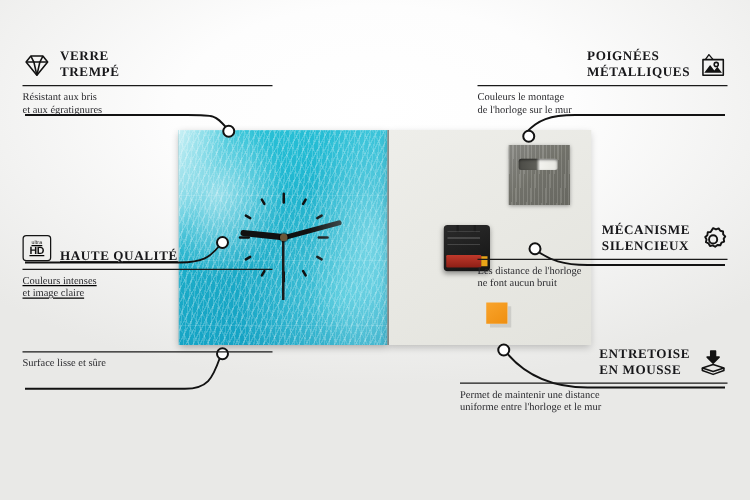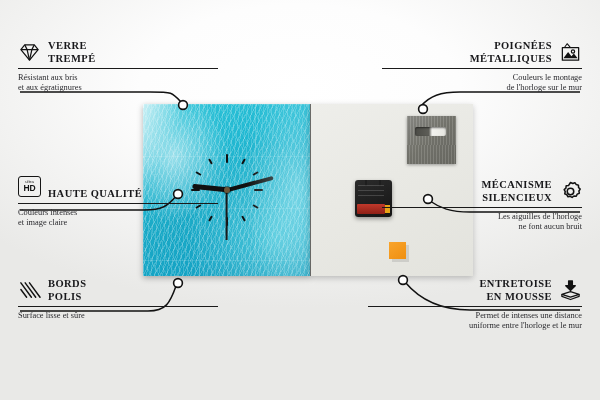--- a/index.html
+++ b/index.html
@@ -91,21 +91,21 @@
     background:linear-gradient(145deg,#f9a42c,#ef8f10); box-shadow:3px 3px 0 rgba(0,0,0,.10); }
 
   
   .callout{ position:absolute; width:200px; }
   .callout .head{ display:flex; align-items:center; gap:7px; }
   .callout .title{ font-weight:700; font-size:10.5px; letter-spacing:.45px;
                    color:#17171a; line-height:12.5px; text-transform:uppercase; }
   .callout .rule{ height:1.4px; background:#1a1a1a; margin:3px 0 3.5px; }
   .callout .desc{ font-size:8.4px; line-height:10.4px; color:#2a2a2e; }
   .callout.left .head{ justify-content:flex-start; }
-  .callout.right{ text-align:right; }
+  .callout.right{ text-align:left; }
   .callout.right .head{ justify-content:flex-end; }
   .ico{ width:23px; height:23px; flex:0 0 23px; display:block; }
   .ico svg{ width:100%; height:100%; display:block; }
 
   .hdbox{ width:23px; height:21px; border:1.6px solid #151515; border-radius:3px;
     display:flex; flex-direction:column; align-items:center; justify-content:center; line-height:1; }
   .hdbox b{ font-family:"Liberation Sans",sans-serif; font-size:8.5px; font-weight:700; color:#121212; letter-spacing:-.2px; }
   .hdbox s{ font-family:"Liberation Sans",sans-serif; font-size:4.2px; text-decoration:none; color:#121212; letter-spacing:.1px; }
 
   #wires{ position:absolute; inset:0; pointer-events:none; }
@@ -212,57 +212,41 @@
         <span>TREMPÉ</span>
       </span>
     </div>
     <div class="rule"></div>
     <div class="desc">
       <span>Résistant aux bris</span><br>
       <span>et aux égratignures</span>
     </div>
   </div>
 
-  <div class="callout left" style="left:18px; top:175px;">
+  <div class="callout left" style="left:18px; top:187px;text-decoration:underline;">
     <div class="head">
       <span class="ico">
         <span class="hdbox">
           <s>ultra</s>
           <b>HD</b>
         </span>
       </span>
       <span class="title">
         <br>
         <span>HAUTE QUALITÉ</span>
       </span>
     </div>
     <div class="rule"></div>
     <div class="desc">
       <span>Couleurs intenses</span><br>
       <span>et image claire</span>
     </div>
   </div>
 
   <div class="callout left" style="left:18px; top:278px;">
-    <div class="head">
-      <span class="ico">
-        <svg viewBox="0 0 24 24">
-            <g fill="none" stroke="#121212" stroke-width="1.5" stroke-linecap="round">
-          <path d="M3 4 L14 19"></path>
-              <path d="M7.5 4 L18.5 19"></path>
-              <path d="M12 4 L23 19"></path>
-              <path d="M3 11 L9 19"></path>
-        </g>
-          </svg>
-      </span>
-      <span class="title">
-        <span>BORDS</span><br>
-        <span>POLIS</span>
-      </span>
-    </div>
     <div class="rule"></div>
     <div class="desc">
       <span>Surface lisse et sûre</span>
     </div>
   </div>
 
   <div class="callout right" style="left:382px; top:40px;">
     <div class="head">
       <span class="title">
         <span>POIGNÉES</span><br>
@@ -296,21 +280,21 @@
         <svg viewBox="0 0 24 24">
             <g fill="none" stroke="#121212" stroke-width="1.6" stroke-linejoin="round">
           <path d="M12 2.6 l2.4 1.1 2.2-.9 1.4 2 2.3.6.1 2.4 1.7 1.7-1.3 2 .4 2.3-2.2.9-1 2.2-2.4-.2-1.9 1.5-2-1.2-2.3.5-1.2-2.1-2.2-1 .5-2.3-1.1-2.1 1.8-1.5.3-2.4 2.4-.3z"></path>
           <circle cx="12" cy="12" r="3.4"></circle>
         </g>
           </svg>
       </span>
     </div>
     <div class="rule"></div>
     <div class="desc">
-      <span>Les aiguilles de l'horloge</span><br>
+      <span>Les distance de l'horloge</span><br>
       <span>ne font aucun bruit</span>
     </div>
   </div>
 
   <div class="callout right" style="left:368px; top:278px; width:214px;">
     <div class="head">
       <span class="title">
         <span>ENTRETOISE</span><br>
         <span>EN MOUSSE</span>
       </span>
@@ -319,18 +303,18 @@
             <g fill="none" stroke="#121212" stroke-width="1.3" stroke-linejoin="round">
           <path d="M10 2 h4 v5 h3 l-5 5 -5-5 h3 z" fill="#121212"></path>
           <path d="M12 13.2 L21 16 L12 19 L3 16 Z"></path>
           <path d="M3 16 v2.2 L12 21.4 L21 18.2 V16"></path>
         </g>
           </svg>
       </span>
     </div>
     <div class="rule"></div>
     <div class="desc">
-      <span>Permet de intenses une distance</span><br>
+      <span>Permet de maintenir une distance</span><br>
       <span>uniforme entre l'horloge et le mur</span>
     </div>
   </div>
 
 </div>
 
 </body></html>

